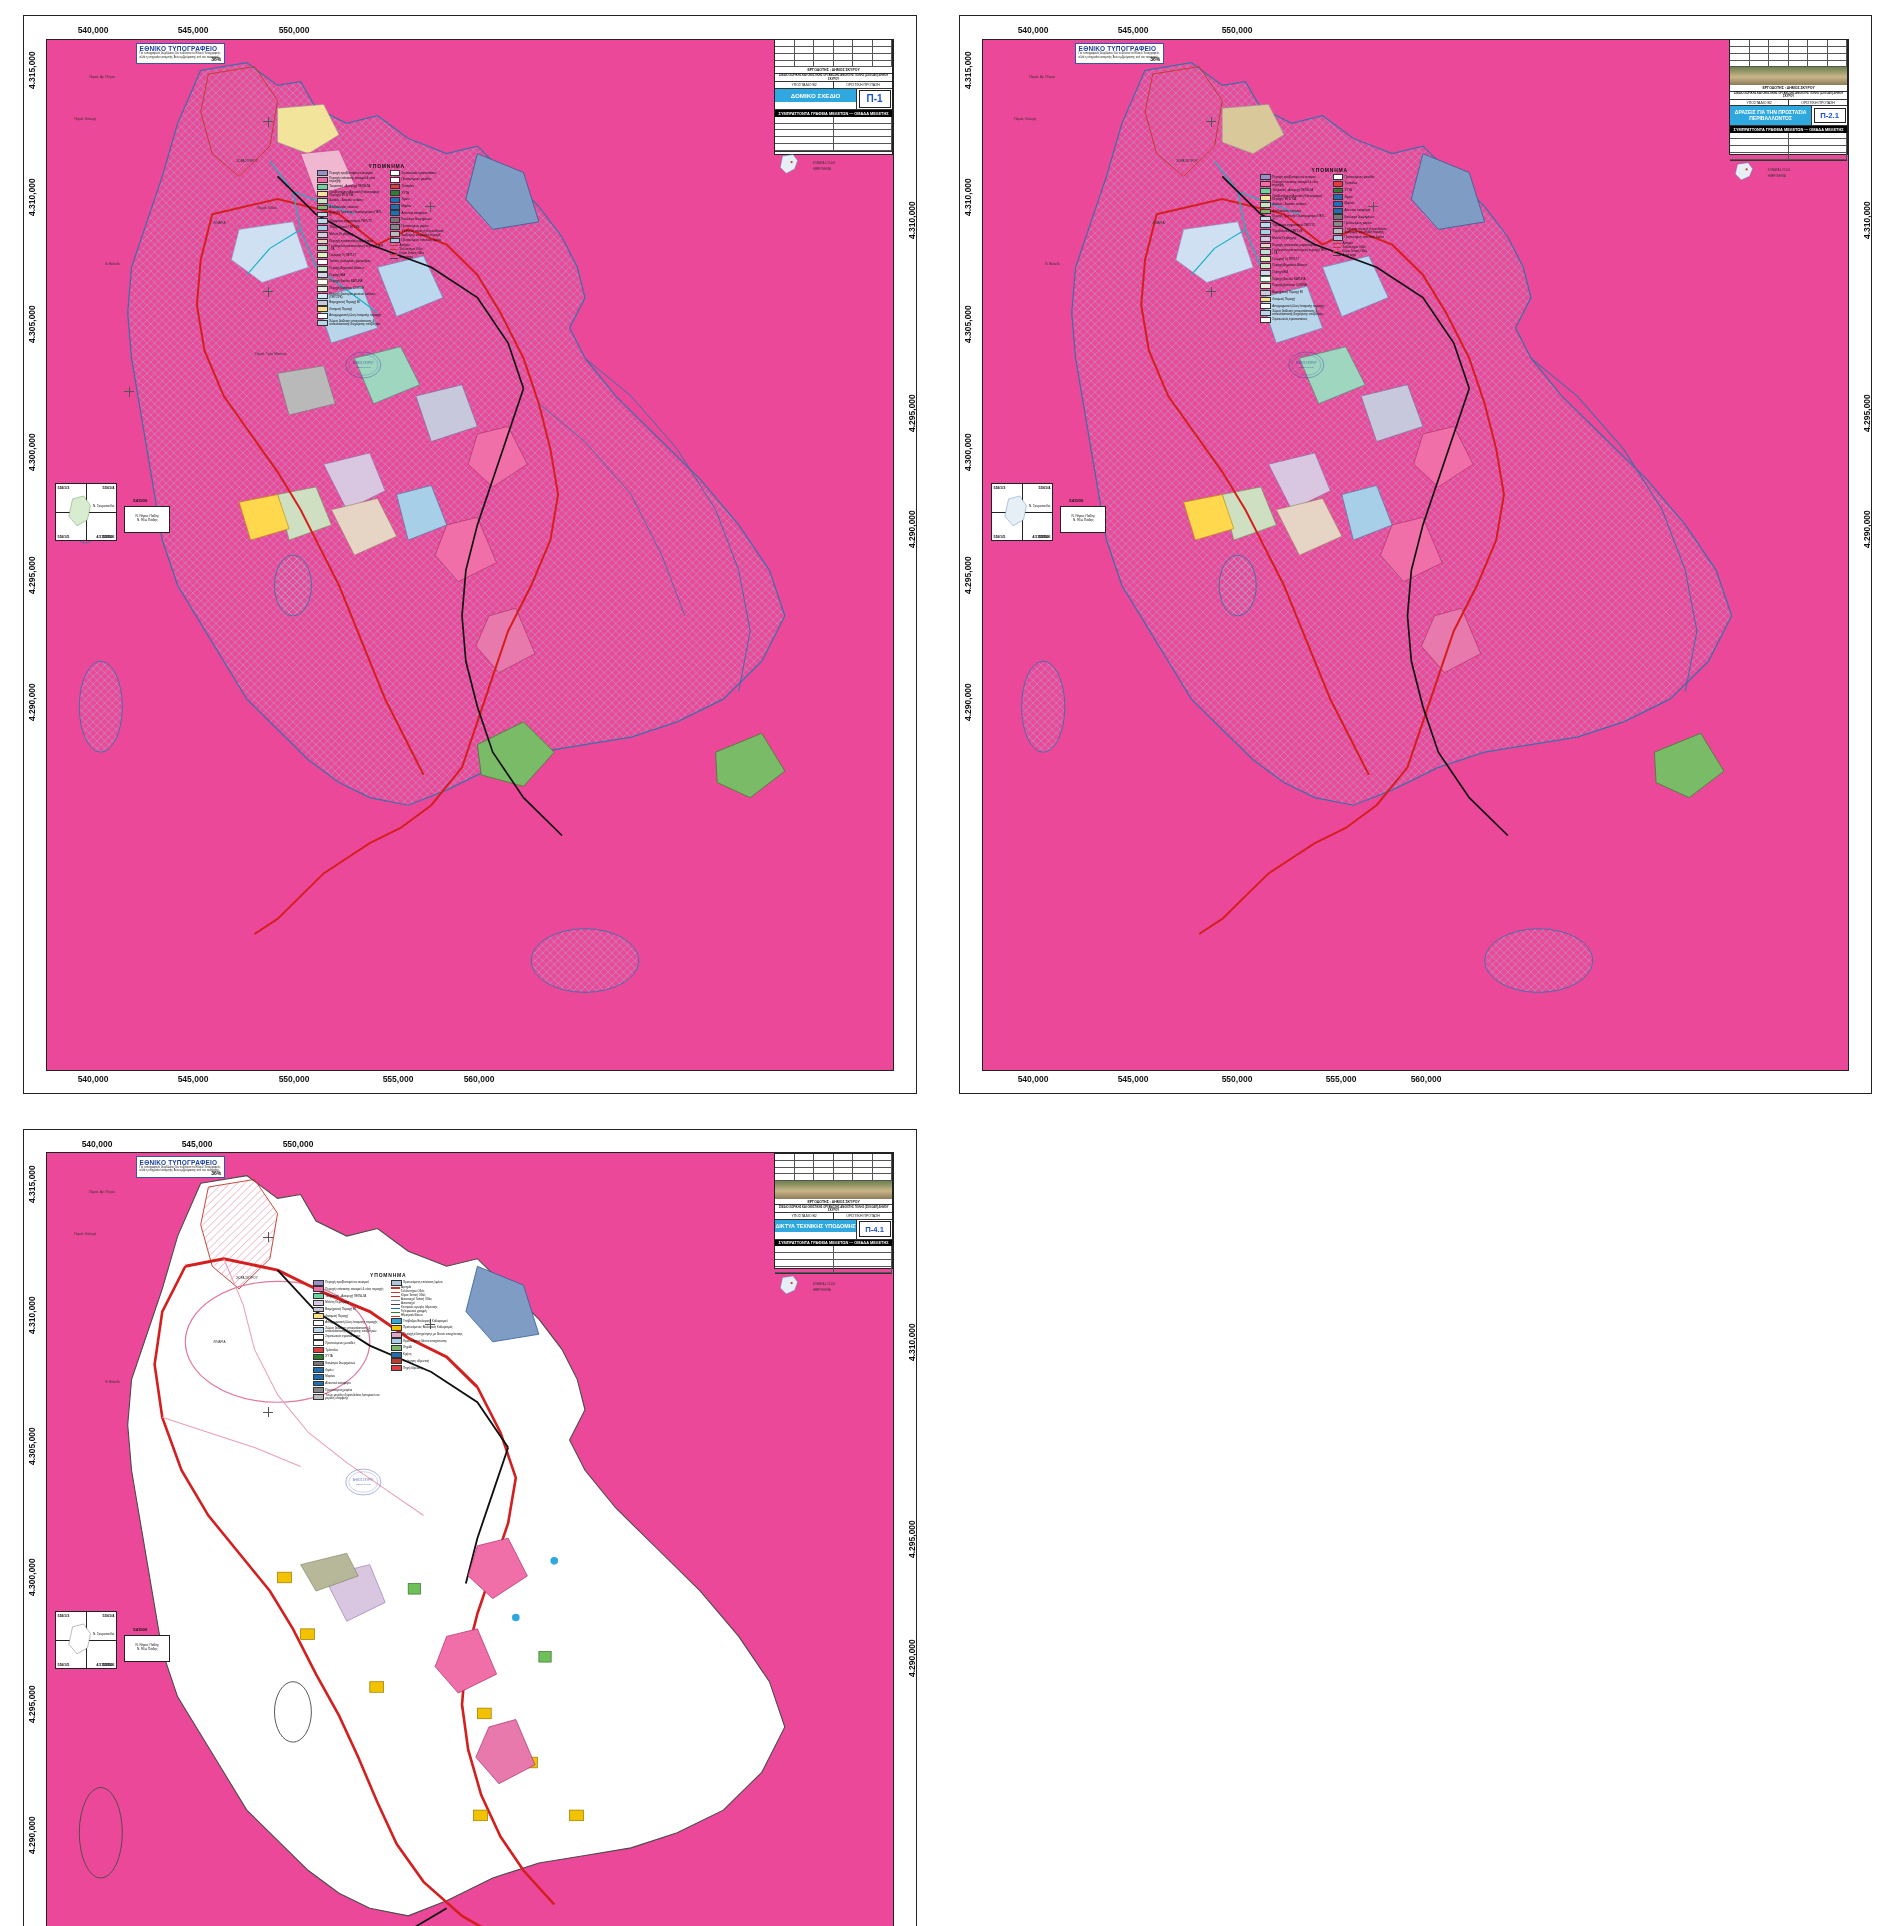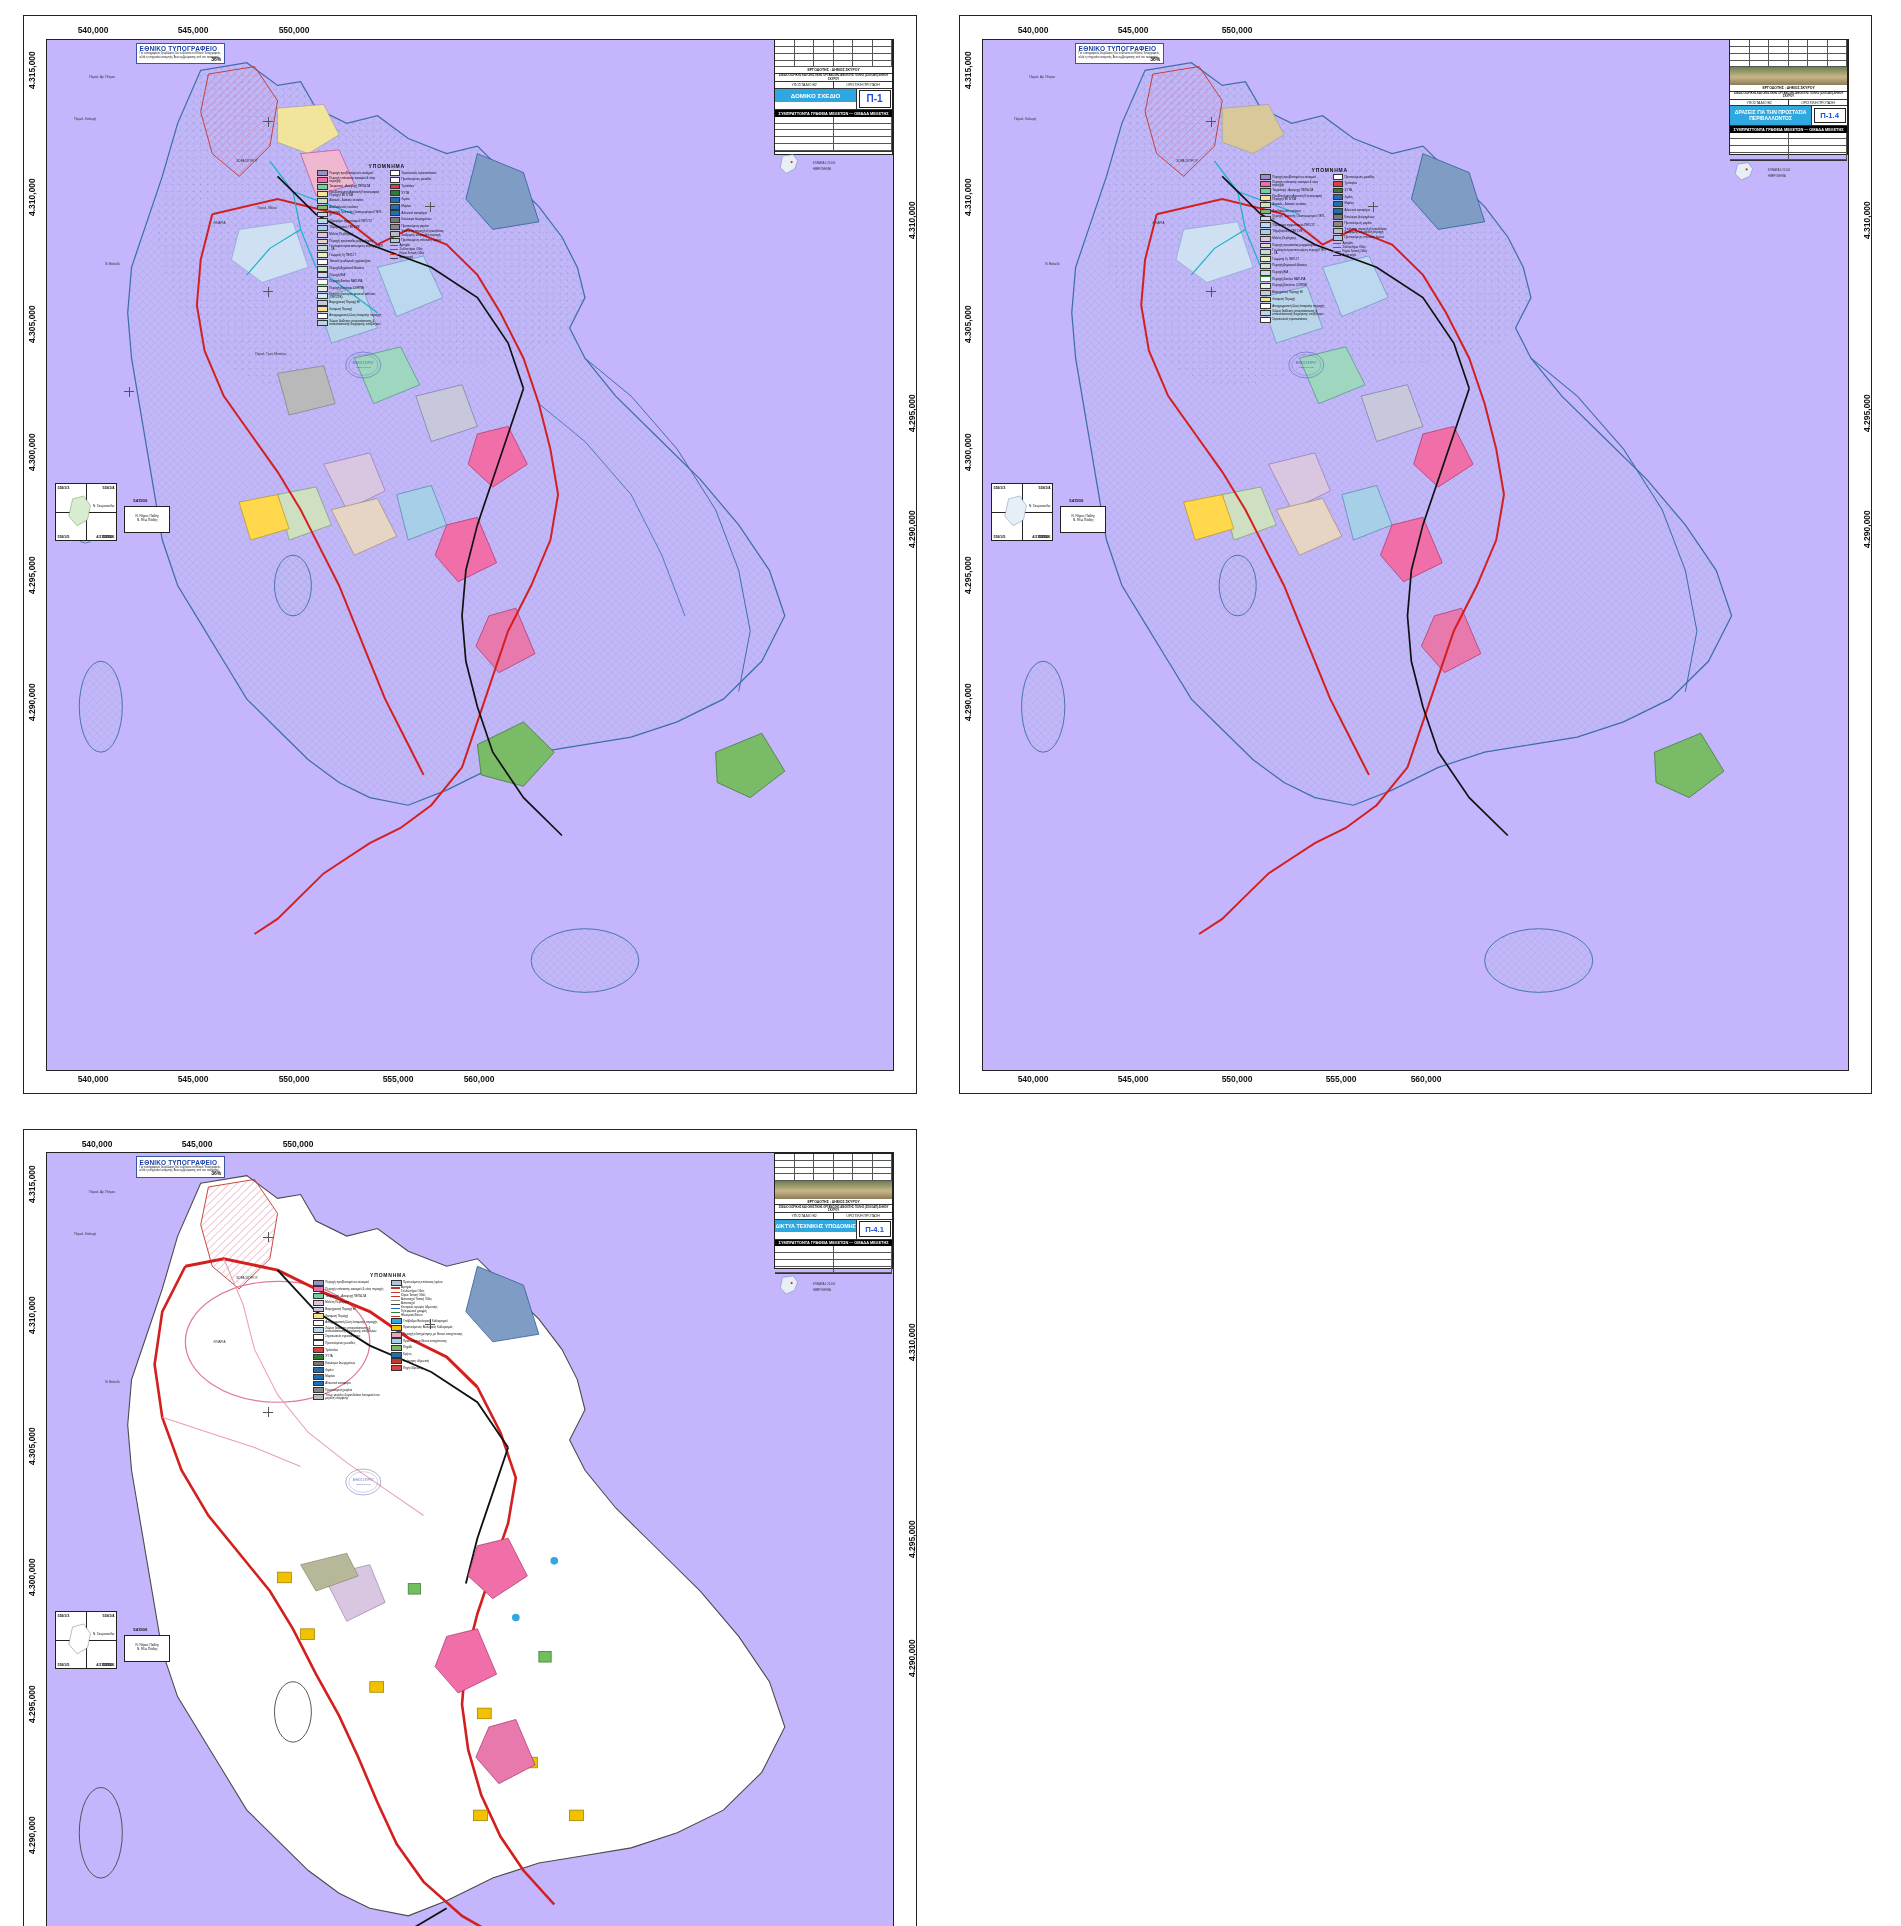--- a/index.html
+++ b/index.html
@@ -11,21 +11,21 @@
 
   
   .ruler-top,.ruler-bottom{position:absolute;left:0;right:0;height:23px;font-size:8.5px;font-weight:bold;}
   .ruler-top{top:0;}
   .ruler-bottom{bottom:0;}
   .ruler-left,.ruler-right{position:absolute;top:0;bottom:0;width:24px;font-size:8.5px;font-weight:bold;}
   .ruler-left{left:0;}
   .ruler-right{right:0;}
   .tick-h{position:absolute;top:8.5px;transform:translateX(-50%);white-space:nowrap;}
   .tick-v{position:absolute;left:3.1px;white-space:nowrap;transform-origin:left top;transform:rotate(-90deg);}
-  .frame{position:absolute;left:22.3px;top:22.3px;right:22.3px;bottom:22.3px;border:0.6px solid #222;box-sizing:border-box;overflow:hidden;background:#c4b5fd;}
+  .frame{position:absolute;left:22.3px;top:22.3px;right:22.3px;bottom:22.3px;border:0.6px solid #222;box-sizing:border-box;overflow:hidden;background:#ec4899;}
 
   
   .mapcanvas{position:absolute;inset:0;}
   .mapcanvas svg{position:absolute;inset:0;width:100%;height:100%;}
 
   
   .titleblock{position:absolute;border:0.6px solid #222;background:#fff;box-sizing:border-box;font-size:4.2px;}
   .tb-row{border-bottom:0.4px solid #333;box-sizing:border-box;}
   .tb-grid{display:grid;grid-template-columns:repeat(6,1fr);}
   .tb-grid div{border-right:0.4px solid #555;border-bottom:0.4px solid #555;height:5.8px;font-size:3.1px;padding-left:0.8px;overflow:hidden;}
@@ -552,21 +552,21 @@
       <div class="tb-xs tb-row tb-center">ΣΧΕΔΙΟ ΧΩΡΙΚΗΣ ΚΑΙ ΟΙΚΙΣΤΙΚΗΣ ΟΡΓΑΝΩΣΗΣ ΑΝΟΙΧΤΗΣ ΠΟΛΗΣ (ΣΧΟΟΑΠ) ΔΗΜΟΥ ΣΚΥΡΟΥ</div>
       <div class="tb-row" style="display:flex">
         <div class="tb-sm" style="flex:1;border-right:0.4px solid #333">ΥΠΟΣΤΑΔΙΟ Β2</div>
         <div class="tb-sm" style="flex:1">ΟΡΙΣΤΙΚΗ ΠΡΟΤΑΣΗ</div>
       </div>
       <div class="tb-row" style="display:flex;align-items:stretch">
         <div style="flex:1;border-right:0.4px solid #333">
           <div class="tb-blue" style="font-size:5px">ΔΡΑΣΕΙΣ ΓΙΑ ΤΗΝ ΠΡΟΣΤΑΣΙΑ ΠΕΡΙΒΑΛΛΟΝΤΟΣ</div>
         </div>
         <div style="width:32px;padding:1.5px">
-          <div class="tb-code" style="font-size:7.7px">Π-1.4</div>
+          <div class="tb-code" style="font-size:7.7px">Π-2.1</div>
         </div>
       </div>
       <div class="tb-hdr">ΣΥΜΠΡΑΤΤΟΝΤΑ ΓΡΑΦΕΙΑ ΜΕΛΕΤΩΝ — ΟΜΑΔΑ ΜΕΛΕΤΗΣ</div>
       <div class="tb-grid" style="grid-template-columns:repeat(2,1fr)">
         <div></div>
           <div></div>
         <div></div>
           <div></div>
         <div></div>
           <div></div>

